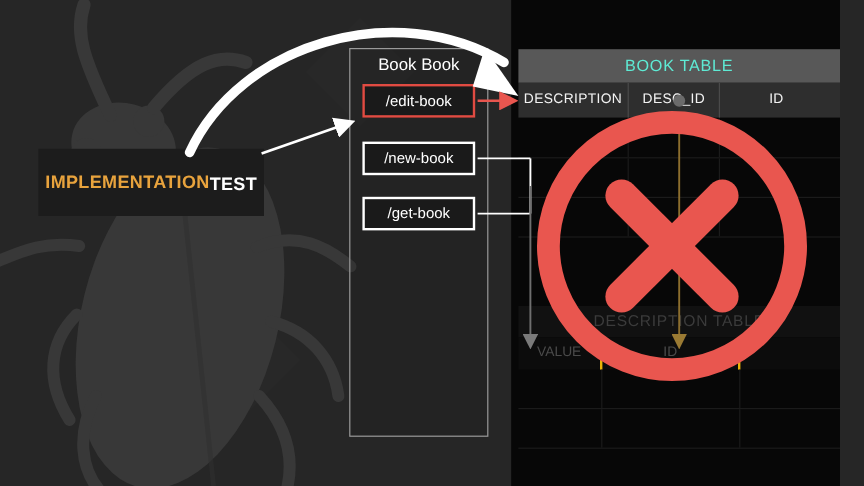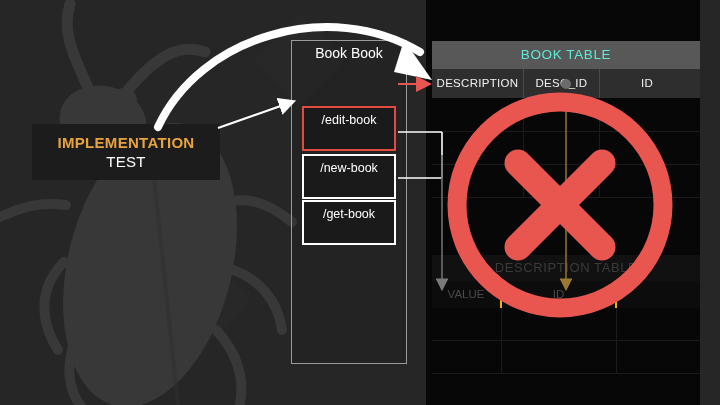--- a/index.html
+++ b/index.html
@@ -65,36 +65,36 @@
   
   .store-panel{
     position:absolute;left:291px;top:40px;width:116px;height:324px;
     border:1px solid #9a9a9a;box-sizing:border-box;background:rgba(0,0,0,0.06);
   }
   .store-title{
     position:absolute;left:291px;top:40px;width:116px;height:26px;
     line-height:26px;text-align:center;color:#fff;font-size:14px;
   }
   .ep{
-    position:absolute;left:302px;width:94px;height:45px;
+    position:absolute;left:302px;width:94px;height:28px;
     box-sizing:border-box;background:#1a1a1a;border:2px solid #fff;
-    color:#fff;font-size:12.5px;line-height:24px;text-align:center;margin-top:36px;
+    color:#fff;font-size:12.5px;line-height:24px;text-align:center;
   }
   .ep.edit{top:70px;border-color:#e14b42;}
   .ep.newb{top:118px;}
   .ep.getb{top:164px;}
 
   
   .impl-box{
     position:absolute;left:32px;top:124px;width:188px;height:56px;
-    background:#1c1c1c;display:flex;flex-direction:column;
+    background:#1c1c1c;display:flex;flex-direction:row;
     align-items:center;justify-content:center;
   }
   .impl-line1{color:#e8a33d;font-size:15px;font-weight:bold;letter-spacing:.3px;}
-  .impl-line2{color:#fff;font-size:15px;font-weight:normal;letter-spacing:.3px;margin-top:2px;}
+  .impl-line2{color:#fff;font-size:15px;font-weight:bold;letter-spacing:.3px;margin-top:2px;}
 
   
   .ov{position:absolute;left:0;top:0;width:720px;height:405px;pointer-events:none;}
 
   
   .redx{position:absolute;left:440px;top:85px;width:240px;height:240px;}
 </style>
 </head>
 <body>
 

